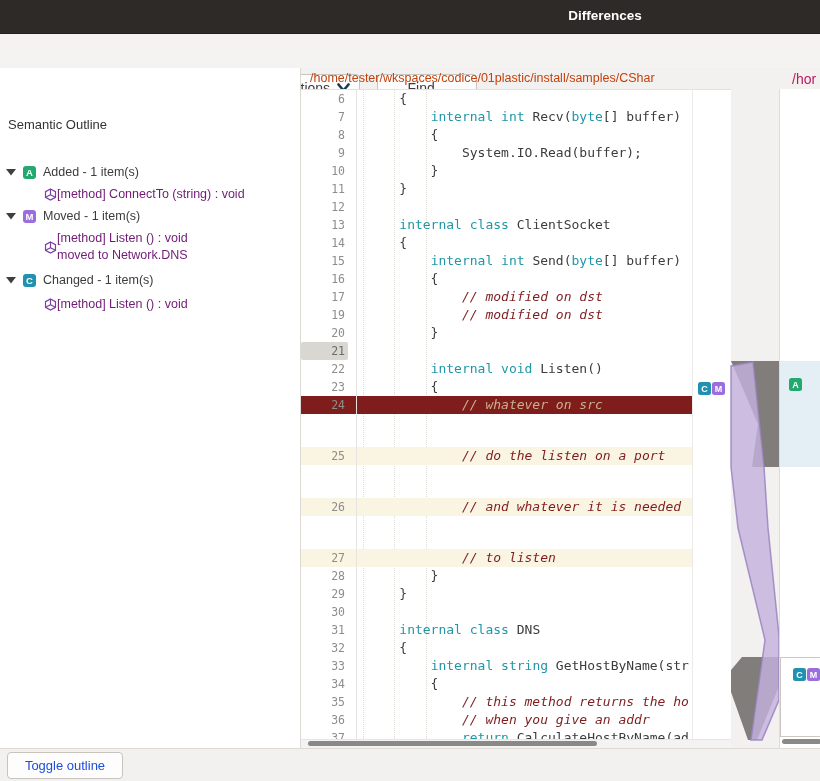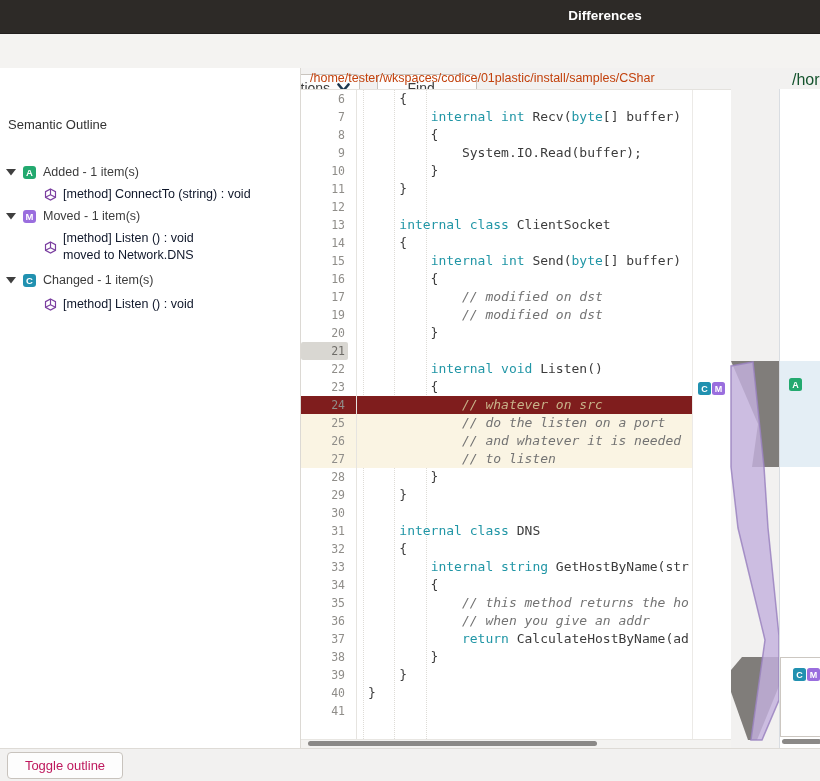--- a/index.html
+++ b/index.html
@@ -21,60 +21,60 @@
   #options-btn{left:272px;width:88px;gap:7px;}
   #find-btn{left:377px;width:100px;}
   
   .outline{position:absolute;left:0;top:68px;width:300px;height:680px;background:#ffffff;}
   .outline-header{position:absolute;left:8px;top:4px;font-size:13px;color:#333333;margin-top:45px;}
   .orow{position:absolute;display:flex;align-items:center;gap:7px;font-size:12.5px;color:#3c3c3c;cursor:default;}
   .arrow{flex:none;display:inline-block;}
   .badge{flex:none;width:13px;height:13px;border-radius:3px;color:#ffffff;font-size:9.5px;font-weight:bold;
     display:inline-flex;align-items:center;justify-content:center;line-height:13px;}
   .bg-a{background:#23a96f;} .bg-m{background:#9a6ede;} .bg-c{background:#2191b0;}
-  .oitem{position:absolute;display:flex;align-items:center;gap:6px;font-size:12.5px;color:#0f172a;justify-content:space-between;}
+  .oitem{position:absolute;display:flex;align-items:center;font-size:12.5px;color:#701a75;justify-content:space-between;}
   .oitem .txt{line-height:17px;}
   .vdivider{position:absolute;left:300px;top:68px;width:1px;height:680px;background:#dcd9d4;}
   
   .path-left{position:absolute;left:310px;top:71px;width:418px;overflow:hidden;white-space:nowrap;
     font-size:12.5px;color:#c2410c;}
-  .path-right{position:absolute;left:792px;top:71px;white-space:nowrap;font-size:16px;color:#14532d;}
+  .path-right{position:absolute;left:792px;top:71px;white-space:nowrap;font-size:14px;color:#be185d;}
   
   .code-pane{position:absolute;left:301px;top:89px;width:430px;height:659px;background:#ffffff;
     border-top:1px solid #e4e2de;box-sizing:border-box;}
   .gutter-sep{position:absolute;left:55px;top:0;width:1px;height:649px;background:#e6e4e0;}
   .iguide{position:absolute;top:0;width:0;height:649px;border-left:1px dotted #dedcd7;}
   #code-lines{position:absolute;left:0;top:0;width:391px;height:649px;overflow:hidden;border-right:1px solid #eceae7;}
   .crow{display:flex;height:18px;}
   .lnum{flex:none;width:44px;padding-right:3px;text-align:right;
     font-family:"DejaVu Sans Mono",monospace;font-size:11.5px;line-height:18px;color:#8f8d89;}
   .crow.gmark .lnum{background:#d9d7d2;border-radius:2px;color:#6e6c68;}
   .crow.hl-strong{background:#7f1d1d;}
-  .crow.hl-pale{background:#faf4e3;}
+  .crow.hl-pale{background:#faf4e3;margin-top:33px;}
   .ltext{margin:0 0 0 20px;font-family:"DejaVu Sans Mono",monospace;font-size:13px;line-height:18px;white-space:pre;}
   .tok-k{color:#2196a6;} .tok-p{color:#3c3c3c;}
-  .tok-c{color:#737373;font-style:italic;text-align:right;} .tok-cf{color:#c8b389;font-style:italic;}
+  .tok-c{color:#7f1d1d;font-style:italic;text-align:right;} .tok-cf{color:#c8b389;font-style:italic;}
   .mbadge{position:absolute;width:13px;height:13px;border-radius:2.5px;color:#fff;font-size:9px;font-weight:bold;
     display:flex;align-items:center;justify-content:center;}
   .hsb-track{position:absolute;left:0;top:649px;width:430px;height:10px;background:#f4f3f1;border-top:1px solid #e8e6e2;}
   .hsb-thumb{position:absolute;left:7px;top:650px;width:289px;height:5px;background:#8b8987;border-radius:2.5px;}
   
   #connector{position:absolute;left:729px;top:89px;pointer-events:none;}
   
   .right-pane{position:absolute;left:779px;top:89px;width:41px;height:659px;background:#ffffff;
     border-left:1px solid #d9dde2;box-sizing:border-box;}
   .added-block{position:absolute;left:0;top:272px;width:41px;height:106px;background:#e4eef5;}
   .rbox{position:absolute;left:0;top:568px;width:41px;height:80px;background:#ffffff;
     border:1px solid #ccc7c1;border-right:none;box-sizing:border-box;}
   .rsb-thumb{position:absolute;left:2px;top:650px;width:39px;height:5px;background:#8b8987;border-radius:2.5px;}
   
   .footer{position:absolute;left:0;top:748px;width:820px;height:33px;background:#f2f1f0;border-top:1px solid #dedbd6;box-sizing:border-box;}
   .footer .btn{position:absolute;left:7px;top:3px;width:116px;height:27px;background:#fdfdfd;
     border:1px solid #c8c3bd;border-radius:4px;font-family:"Liberation Sans",sans-serif;
-    font-size:13px;color:#be185d;cursor:pointer;}
+    font-size:13px;color:#1d4ed8;cursor:pointer;}
 </style>
 </head>
 <body>
 
 <div id="root">
 
   <div class="titlebar">
     <span class="title">Differences</span>
   </div>
 

